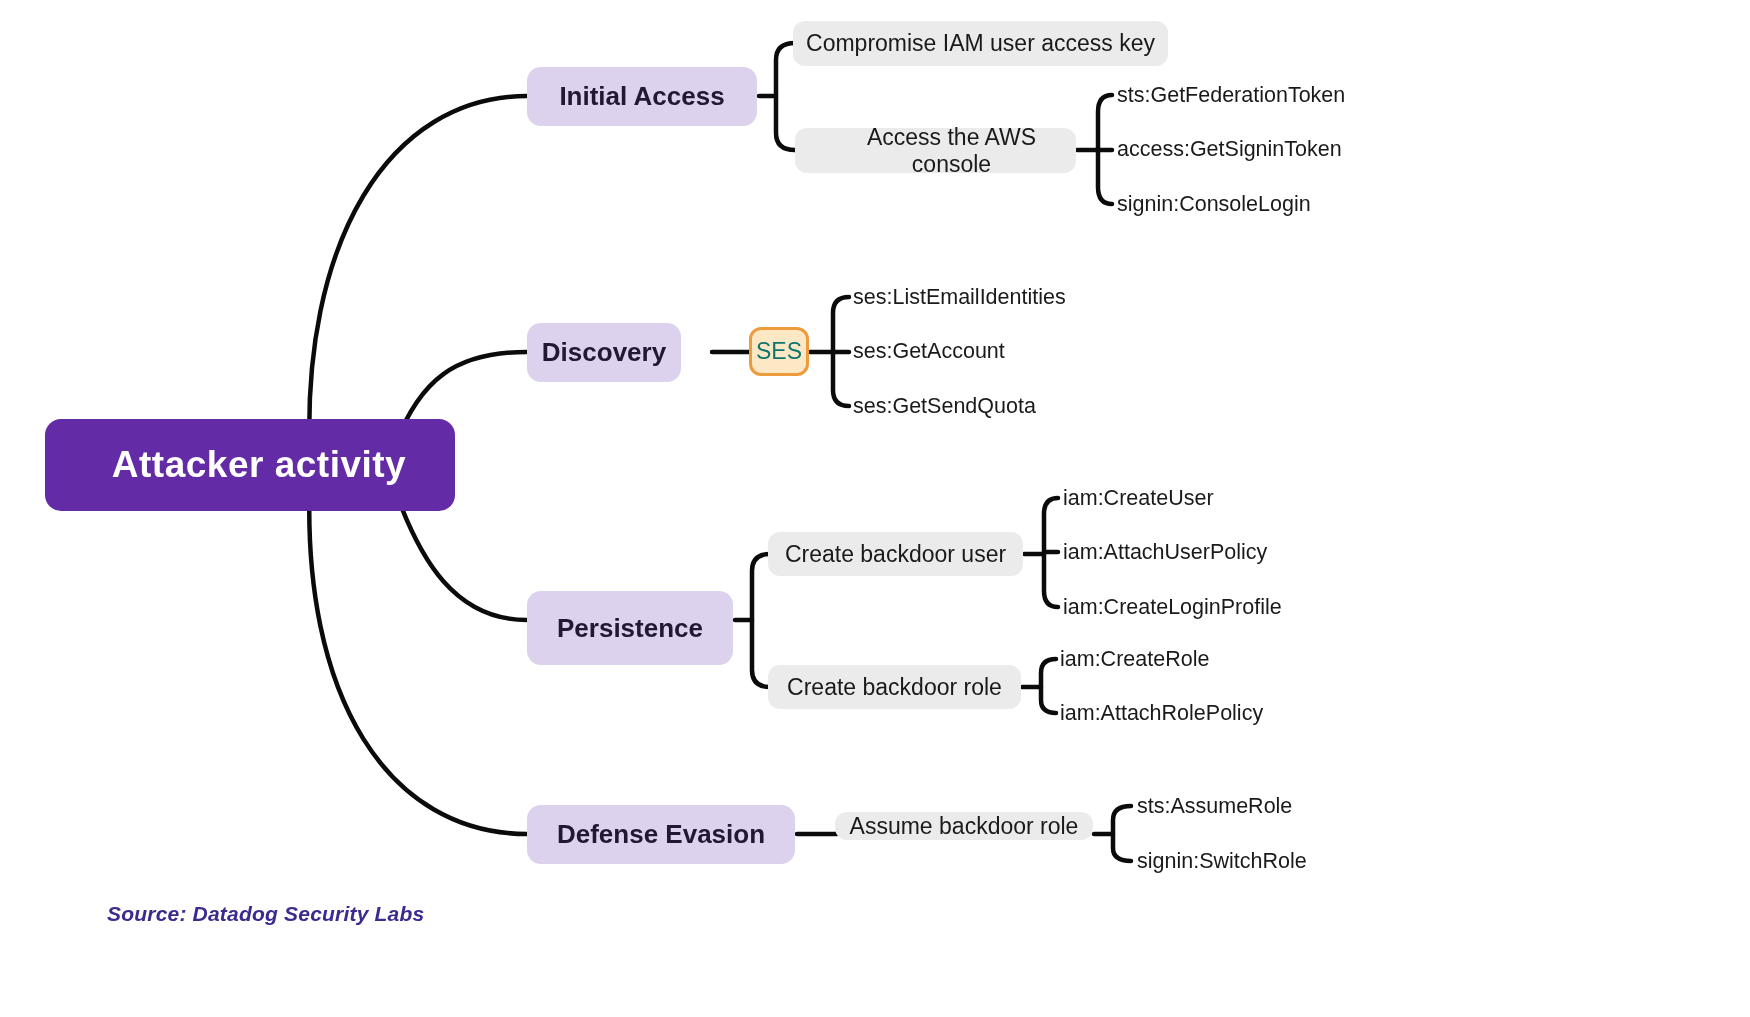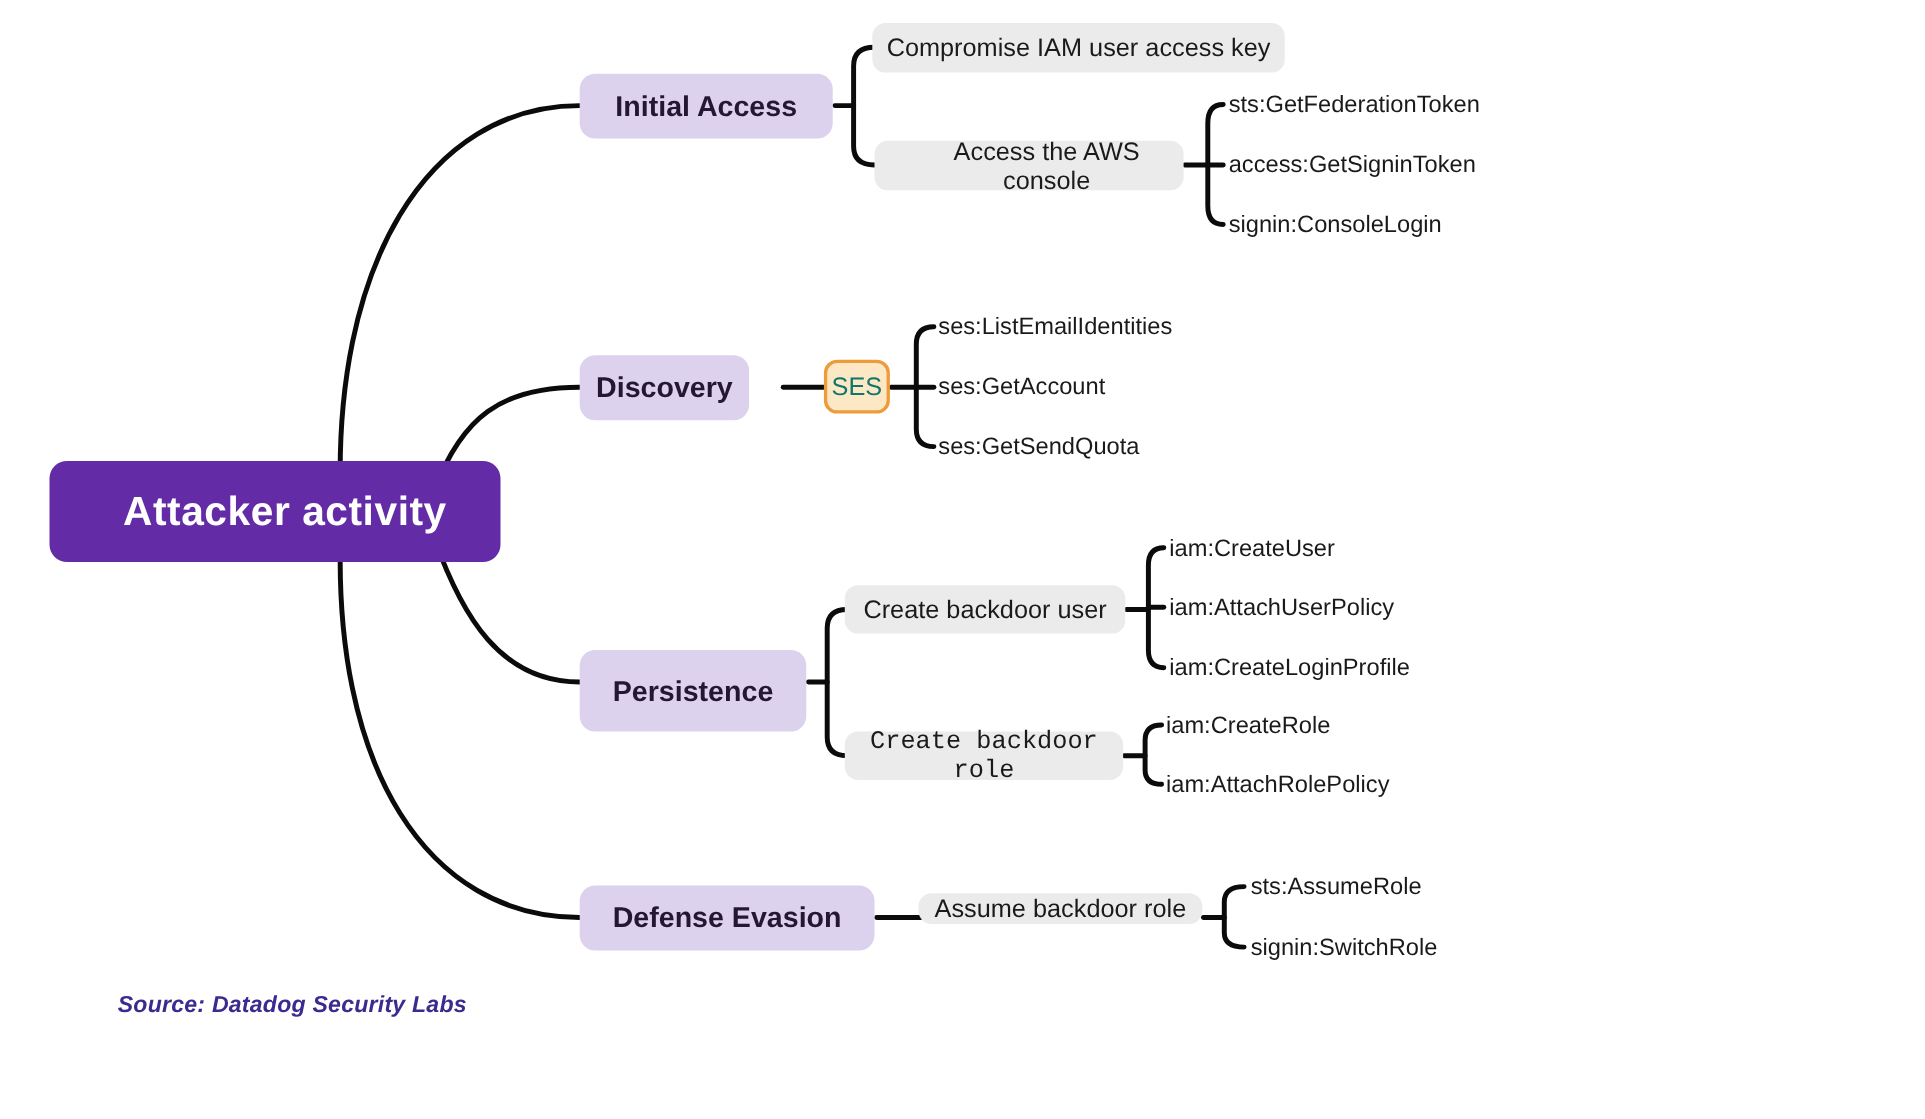--- a/index.html
+++ b/index.html
@@ -21,21 +21,21 @@
   .branch{background:var(--branch_bg);color:var(--branch_text);border-radius:14px;
     font-size:26px;font-weight:bold;}
   .b-initial{left:527px;top:67px;width:230px;height:59px;}
   .b-discovery{left:527px;top:323px;width:154px;height:59px;}
   .b-persistence{left:527px;top:591px;width:206px;height:74px;}
   .b-defense{left:527px;top:805px;width:268px;height:59px;}
   .child{background:var(--child_bg);color:var(--child_text);border-radius:12px;font-size:23px;}
   .c-compromise{left:793px;top:21px;width:375px;height:45px;}
   .c-console{left:795px;top:128px;width:281px;height:45px;padding-left:32px;}
   .c-buser{left:768px;top:532px;width:255px;height:44px;}
-  .c-brole{left:768px;top:665px;width:253px;height:44px;font-family:Liberation Mono, monospace;}
+  .c-brole{left:768px;top:665px;width:253px;height:44px;}
   .c-assume{left:835px;top:812px;width:258px;height:28px;}
   .ses{left:749px;top:327px;width:60px;height:49px;background:var(--ses_bg);
     border:3px solid var(--ses_border);border-radius:12px;font-size:23px;color:#0f766e;}
   .leaf{position:absolute;z-index:1;height:30px;line-height:30px;font-size:21.5px;
     color:var(--child_text);white-space:nowrap;}
   .source{position:absolute;left:107px;top:902px;z-index:1;font-size:21px;font-style:italic;
     font-weight:bold;color:var(--source_text);letter-spacing:.2px;}
 </style>
 </head>
 <body>

